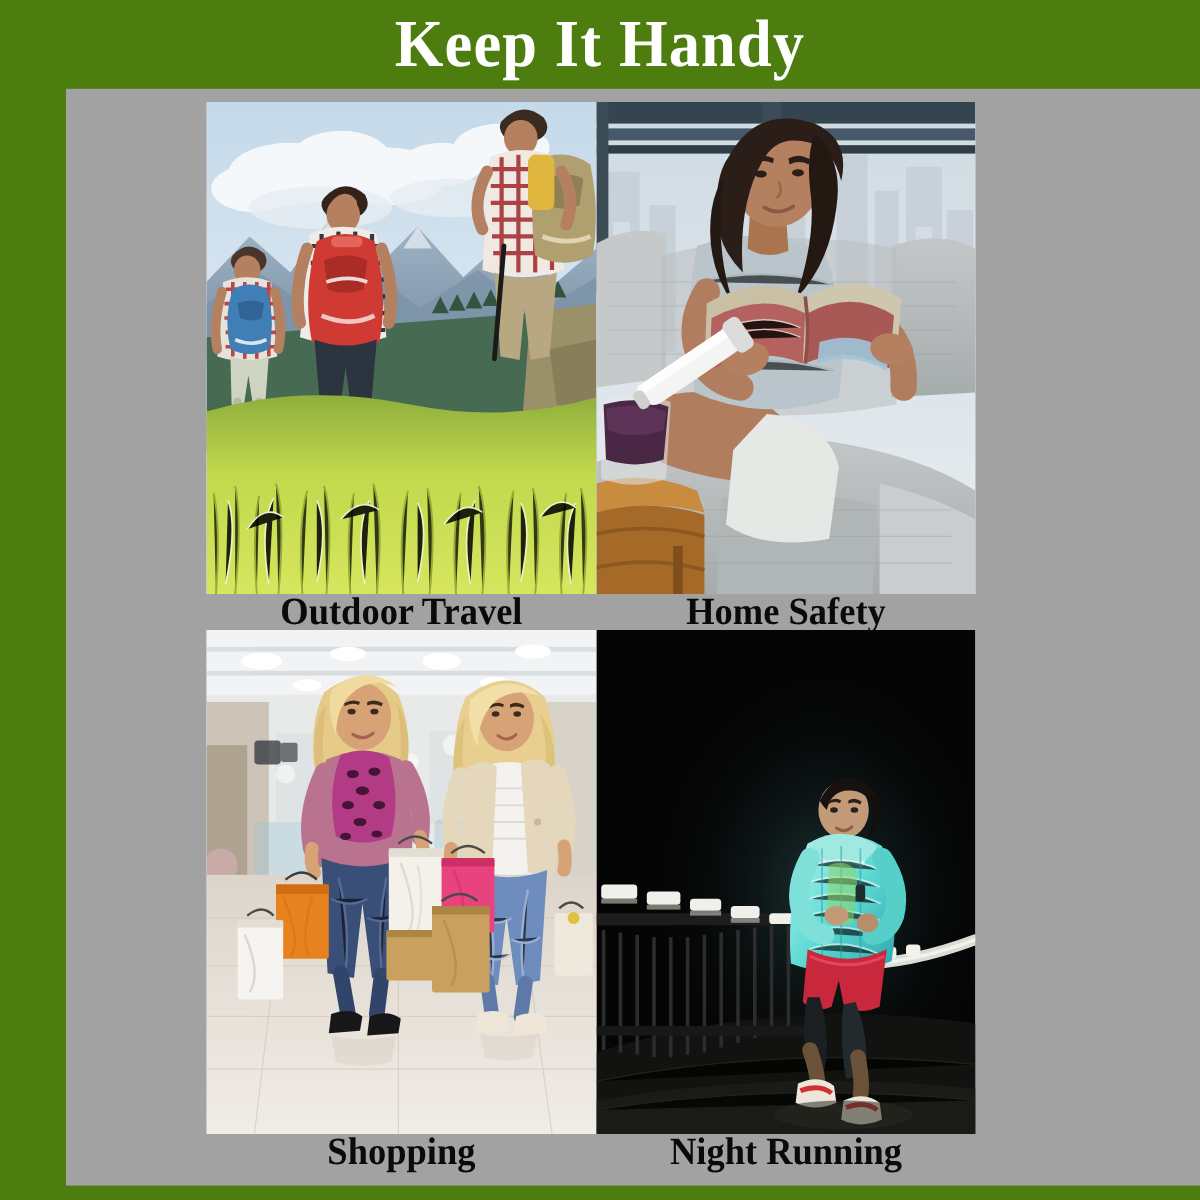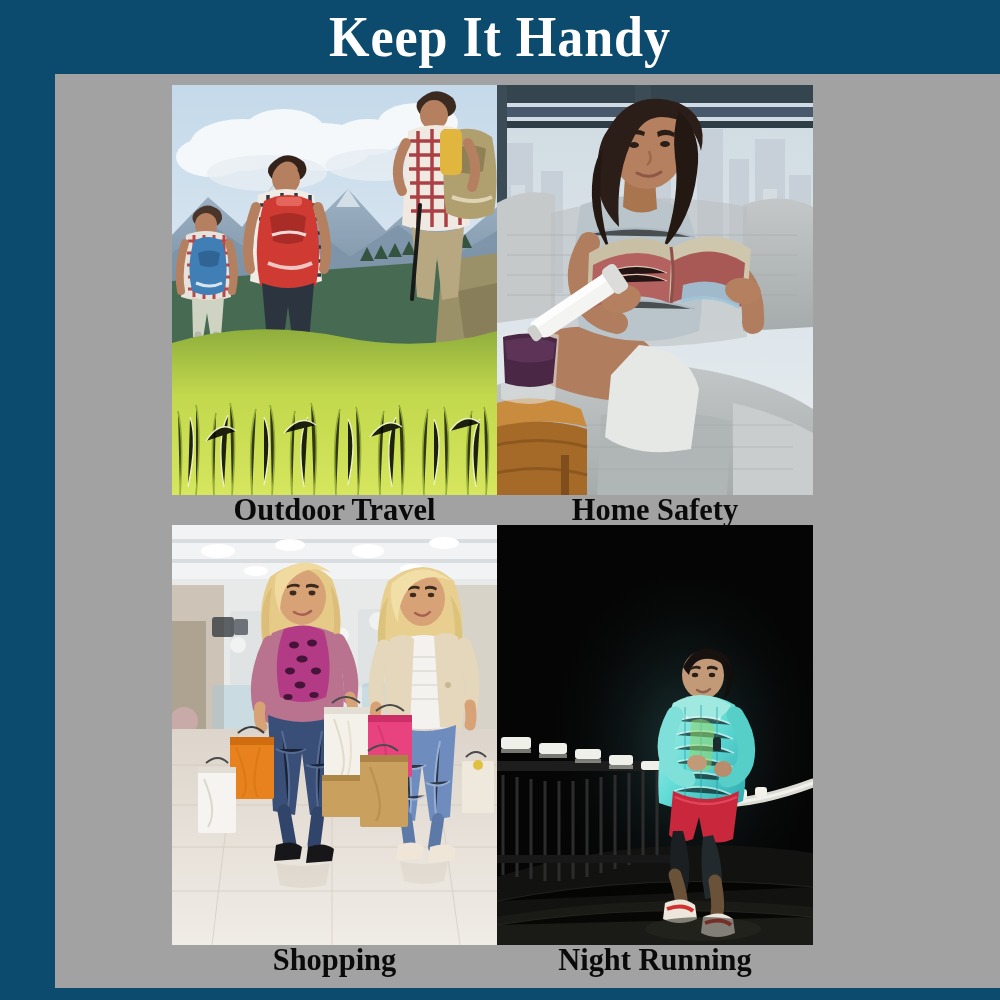--- a/index.html
+++ b/index.html
@@ -5,21 +5,21 @@
   html,body{margin:0;padding:0;}
   body{
     width:1000px;height:1000px;
     background:#000000;
     font-family:"Liberation Serif", serif;
     overflow:hidden;
   }
   #poster{
     position:relative;
     width:1000px;height:1000px;
-    background:#0c4a6e;
+    background:#4d7c0f;
   }
   
   #title{
     position:absolute;
     left:0;top:6px;
     width:1000px;
     text-align:center;
     color:#ffffff;
     font-family:"Liberation Serif", serif;
     font-weight:bold;

